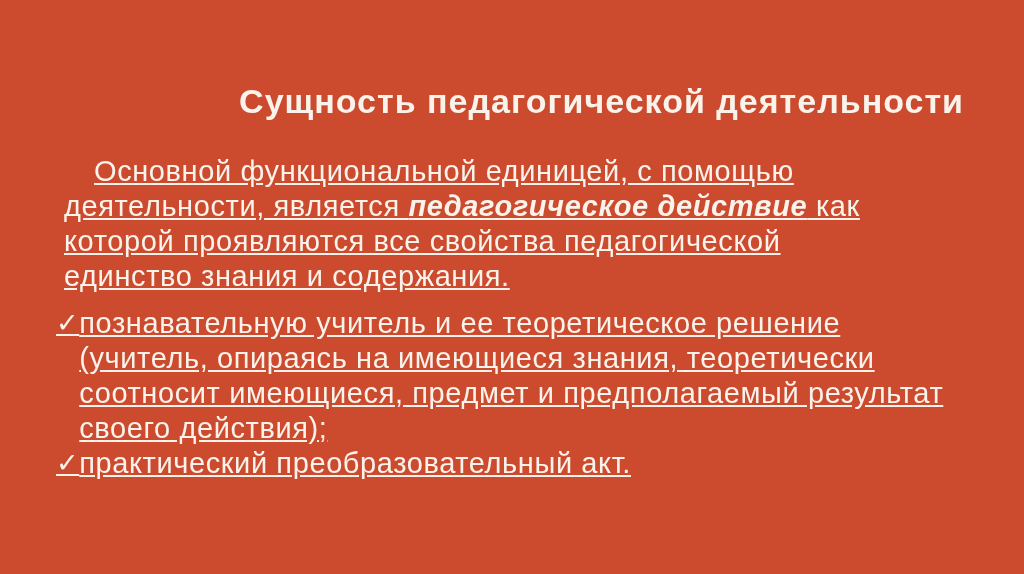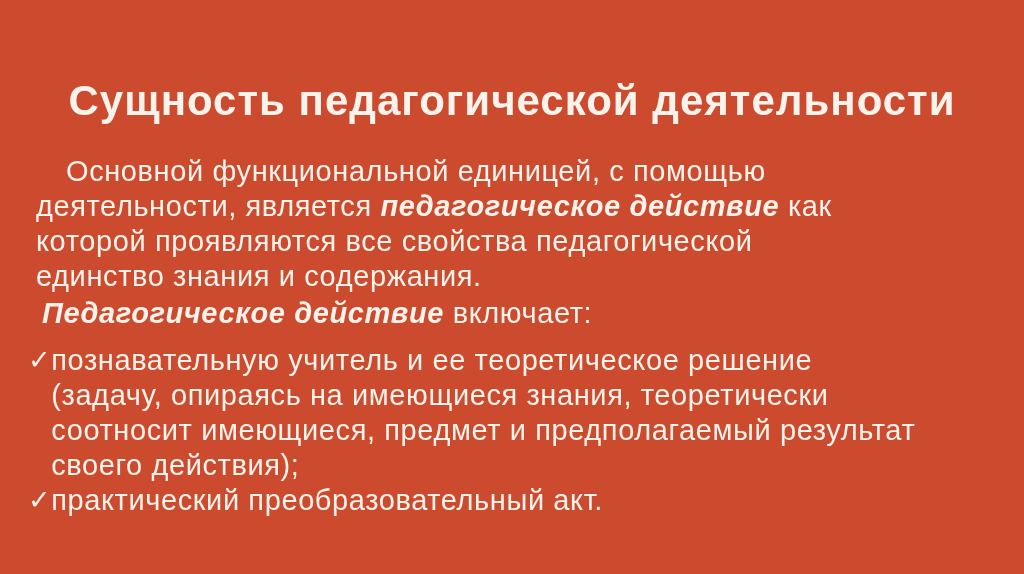--- a/index.html
+++ b/index.html
@@ -11,32 +11,33 @@
   .slide{
     position:relative;
     width:1024px;height:574px;
     background:var(--bg);
     overflow:hidden;
     font-family:"Liberation Sans", sans-serif;
     color:var(--fg);
   }
   .title{
     margin:82px 60px 0 60px;
-    font-size:42px;
+    font-size:34px;
     line-height:38px;
     font-weight:bold;
     letter-spacing:1px;
-    text-align:center;
+    text-align:right;
     white-space:nowrap;
   }
   .content{
-    margin:34px 40px 0 36px;
+    margin:34px 40px 0 64px;
     font-size:29px;
     line-height:35px;
     letter-spacing:0.6px;
+    text-decoration:underline;
   }
   .line{white-space:nowrap;}
   .para .line:first-child.indented{padding-left:30px;}
   .content > .para:nth-child(2){margin-top:2px;padding-left:6px;}
   .bullet{
     display:flex;
     align-items:flex-start;
     margin-left:-8px;
     margin-top:12px;
   }
@@ -53,28 +54,25 @@
 
 <div class="slide">
   <h1 class="title">Сущность педагогической деятельности</h1>
   <div class="content">
       <div class="para">
         <div class="line indented"><span class="run">Основной функциональной единицей, с помощью</span></div>
         <div class="line"><span class="run">деятельности, является </span><span class="run emph">педагогическое действие</span><span class="run"> как</span></div>
         <div class="line"><span class="run">которой проявляются все свойства педагогической</span></div>
         <div class="line"><span class="run">единство знания и содержания.</span></div>
       </div>
-      <div class="para">
-        <div class="line"><span class="run emph">Педагогическое действие</span><span class="run"> включает:</span></div>
-      </div>
       <div class="bullet">
         <span class="check">✓</span>
         <div class="bullet-text">
           <div class="line"><span class="run">познавательную учитель и ее теоретическое решение</span></div>
-          <div class="line"><span class="run">(задачу, опираясь на имеющиеся знания, теоретически</span></div>
+          <div class="line"><span class="run">(учитель, опираясь на имеющиеся знания, теоретически</span></div>
           <div class="line"><span class="run">соотносит имеющиеся, предмет и предполагаемый результат</span></div>
           <div class="line"><span class="run">своего действия);</span></div>
         </div>
       </div>
       <div class="bullet">
         <span class="check">✓</span>
         <div class="bullet-text">
           <div class="line"><span class="run">практический преобразовательный акт.</span></div>
         </div>
       </div>

